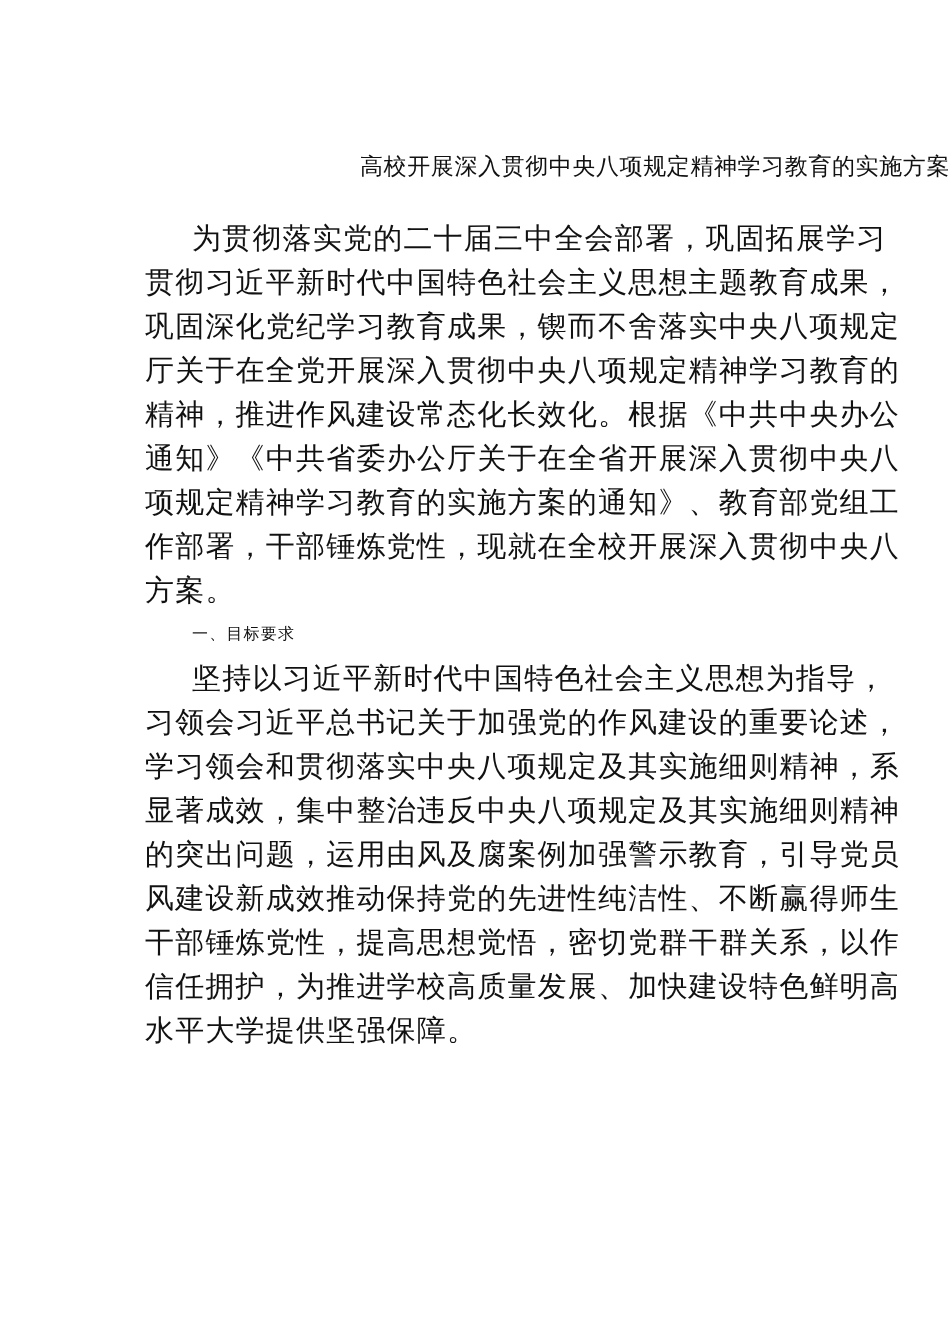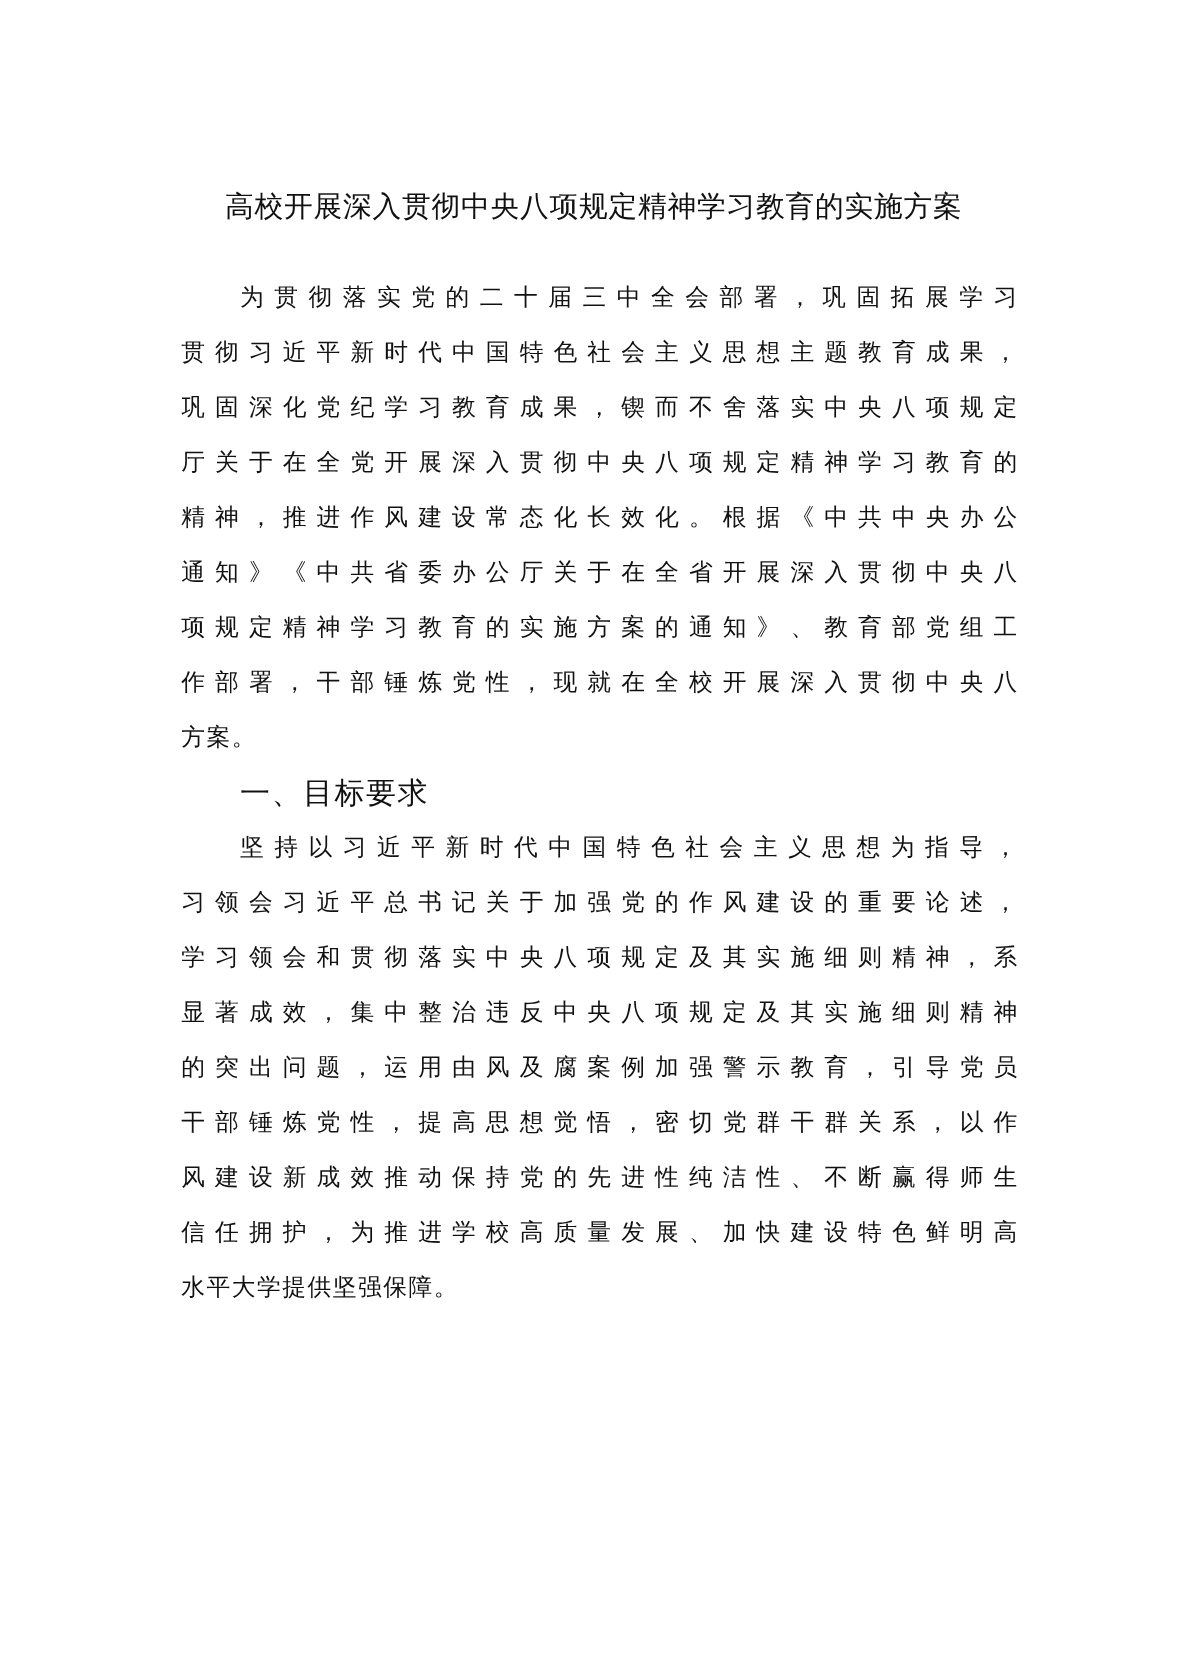--- a/index.html
+++ b/index.html
@@ -21,50 +21,50 @@
       top: 0;
       width: 950px;
       height: 1344px;
       background: #ffffff;
     }
     .title {
       position: absolute;
       left: 0;
       top: 150px;
       width: 950px;
-      text-align: center;
+      text-align: right;
       font-size: 23px;
       line-height: 32px;
       letter-spacing: 0.6px;
       white-space: nowrap;
     }
     .body-text {
       position: absolute;
       left: 145px;
       top: 222px;
       width: 670px;
     }
     .line {
       height: 44px;
-      font-size: 19px;
+      font-size: 29px;
       line-height: 32px;
       white-space: nowrap;
       letter-spacing: 1.2px;
       text-align: justify;
       text-align-last: justify;
     }
     .line.last {
       text-align-last: left;
     }
     .line.indent {
       padding-left: 47px;
     }
     .heading {
       height: 44px;
-      font-size: 24px;
+      font-size: 16px;
       line-height: 32px;
       white-space: nowrap;
       padding-left: 47px;
       letter-spacing: 1.2px;
     }
   </style>
 </head>
 <body>
 
 <div class="page">
@@ -85,19 +85,19 @@
     </div>
 
     <div class="heading">一、目标要求</div>
 
     <div>
       <div class="line indent">坚持以习近平新时代中国特色社会主义思想为指导，</div>
       <div class="line">习领会习近平总书记关于加强党的作风建设的重要论述，</div>
       <div class="line">学习领会和贯彻落实中央八项规定及其实施细则精神，系</div>
       <div class="line">显著成效，集中整治违反中央八项规定及其实施细则精神</div>
       <div class="line">的突出问题，运用由风及腐案例加强警示教育，引导党员</div>
+      <div class="line">风建设新成效推动保持党的先进性纯洁性、不断赢得师生</div>
       <div class="line">干部锤炼党性，提高思想觉悟，密切党群干群关系，以作</div>
-      <div class="line">风建设新成效推动保持党的先进性纯洁性、不断赢得师生</div>
       <div class="line">信任拥护，为推进学校高质量发展、加快建设特色鲜明高</div>
       <div class="line last">水平大学提供坚强保障。</div>
     </div>
   </div>
 </div>
 
 </body></html>

